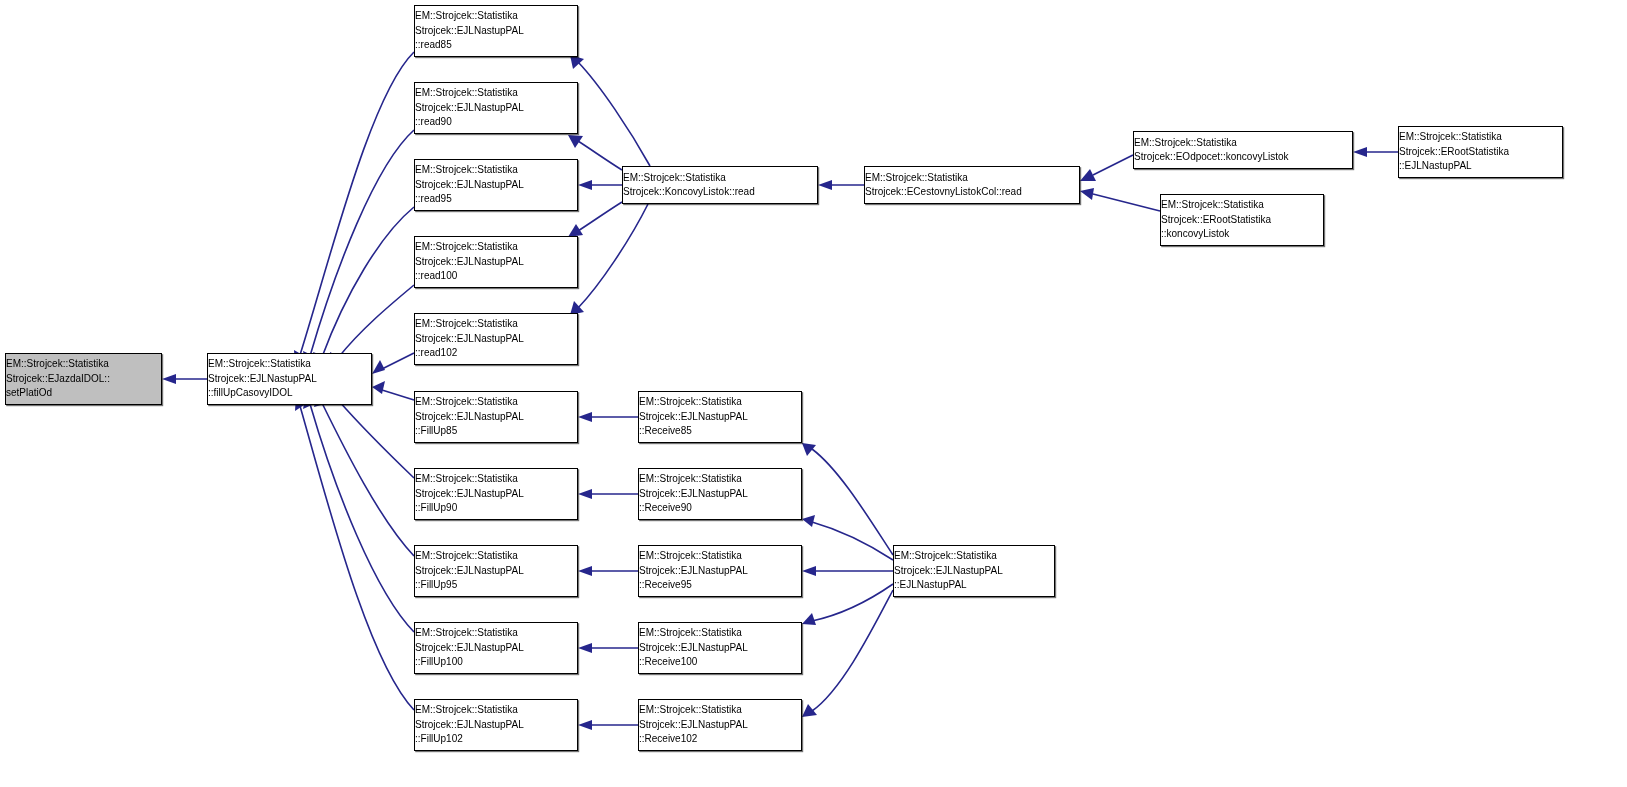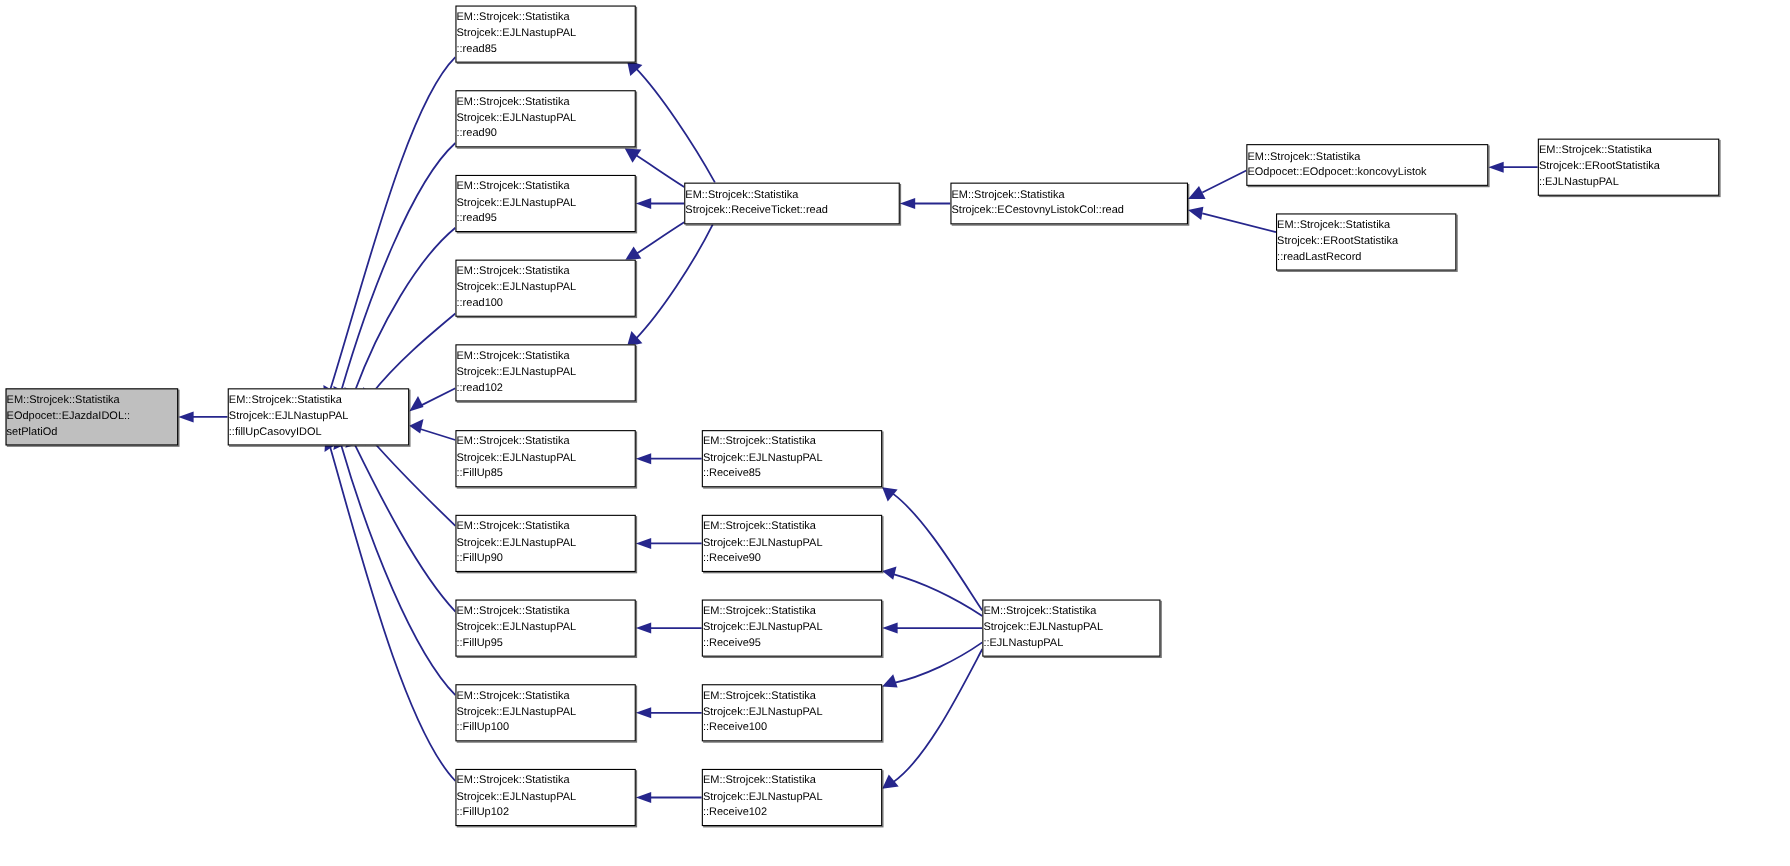--- a/index.html
+++ b/index.html
@@ -115,37 +115,37 @@
       <path d="M 893,560 C 870,545 840,530 812,522" class="edge-line" stroke="#26268c"></path>
       <path d="M 802,519 L 815,515 L 812,527 Z" class="edge-head" fill="#26268c"></path>
       <path d="M 893,571 L 812,571" class="edge-line" stroke="#26268c"></path>
       <path d="M 802,571 L 816,566 L 816,576 Z" class="edge-head" fill="#26268c"></path>
       <path d="M 893,584 C 870,600 840,615 812,621" class="edge-line" stroke="#26268c"></path>
       <path d="M 802,624 L 812,613 L 816,625 Z" class="edge-head" fill="#26268c"></path>
       <path d="M 893,590 C 872,630 842,690 812,711" class="edge-line" stroke="#26268c"></path>
       <path d="M 802,717 L 808,704 L 817,715 Z" class="edge-head" fill="#26268c"></path>
     </svg>
   <div id="nodes-layer">
-      <div class="node-box highlight" style="left: 5px; top: 353px; width: 157px; height: 52px;"><span class="node-line">EM::Strojcek::Statistika</span><span class="node-line">EOdpocet::EJazdaIDOL::</span><span class="node-line">setPlatiOd</span></div>
+      <div class="node-box highlight" style="left: 5px; top: 353px; width: 157px; height: 52px;"><span class="node-line">EM::Strojcek::Statistika</span><span class="node-line">Strojcek::EJazdaIDOL::</span><span class="node-line">setPlatiOd</span></div>
       <div class="node-box" style="left: 207px; top: 353px; width: 165px; height: 52px;"><span class="node-line">EM::Strojcek::Statistika</span><span class="node-line">Strojcek::EJLNastupPAL</span><span class="node-line">::fillUpCasovyIDOL</span></div>
       <div class="node-box" style="left: 414px; top: 5px; width: 164px; height: 52px;"><span class="node-line">EM::Strojcek::Statistika</span><span class="node-line">Strojcek::EJLNastupPAL</span><span class="node-line">::read85</span></div>
       <div class="node-box" style="left: 414px; top: 82px; width: 164px; height: 52px;"><span class="node-line">EM::Strojcek::Statistika</span><span class="node-line">Strojcek::EJLNastupPAL</span><span class="node-line">::read90</span></div>
       <div class="node-box" style="left: 414px; top: 159px; width: 164px; height: 52px;"><span class="node-line">EM::Strojcek::Statistika</span><span class="node-line">Strojcek::EJLNastupPAL</span><span class="node-line">::read95</span></div>
       <div class="node-box" style="left: 414px; top: 236px; width: 164px; height: 52px;"><span class="node-line">EM::Strojcek::Statistika</span><span class="node-line">Strojcek::EJLNastupPAL</span><span class="node-line">::read100</span></div>
       <div class="node-box" style="left: 414px; top: 313px; width: 164px; height: 52px;"><span class="node-line">EM::Strojcek::Statistika</span><span class="node-line">Strojcek::EJLNastupPAL</span><span class="node-line">::read102</span></div>
       <div class="node-box" style="left: 414px; top: 391px; width: 164px; height: 52px;"><span class="node-line">EM::Strojcek::Statistika</span><span class="node-line">Strojcek::EJLNastupPAL</span><span class="node-line">::FillUp85</span></div>
       <div class="node-box" style="left: 414px; top: 468px; width: 164px; height: 52px;"><span class="node-line">EM::Strojcek::Statistika</span><span class="node-line">Strojcek::EJLNastupPAL</span><span class="node-line">::FillUp90</span></div>
       <div class="node-box" style="left: 414px; top: 545px; width: 164px; height: 52px;"><span class="node-line">EM::Strojcek::Statistika</span><span class="node-line">Strojcek::EJLNastupPAL</span><span class="node-line">::FillUp95</span></div>
       <div class="node-box" style="left: 414px; top: 622px; width: 164px; height: 52px;"><span class="node-line">EM::Strojcek::Statistika</span><span class="node-line">Strojcek::EJLNastupPAL</span><span class="node-line">::FillUp100</span></div>
       <div class="node-box" style="left: 414px; top: 699px; width: 164px; height: 52px;"><span class="node-line">EM::Strojcek::Statistika</span><span class="node-line">Strojcek::EJLNastupPAL</span><span class="node-line">::FillUp102</span></div>
-      <div class="node-box" style="left: 622px; top: 166px; width: 196px; height: 38px;"><span class="node-line">EM::Strojcek::Statistika</span><span class="node-line">Strojcek::ReceiveTicket::read</span></div>
+      <div class="node-box" style="left: 622px; top: 166px; width: 196px; height: 38px;"><span class="node-line">EM::Strojcek::Statistika</span><span class="node-line">Strojcek::KoncovyListok::read</span></div>
       <div class="node-box" style="left: 864px; top: 166px; width: 216px; height: 38px;"><span class="node-line">EM::Strojcek::Statistika</span><span class="node-line">Strojcek::ECestovnyListokCol::read</span></div>
       <div class="node-box" style="left: 638px; top: 391px; width: 164px; height: 52px;"><span class="node-line">EM::Strojcek::Statistika</span><span class="node-line">Strojcek::EJLNastupPAL</span><span class="node-line">::Receive85</span></div>
       <div class="node-box" style="left: 638px; top: 468px; width: 164px; height: 52px;"><span class="node-line">EM::Strojcek::Statistika</span><span class="node-line">Strojcek::EJLNastupPAL</span><span class="node-line">::Receive90</span></div>
       <div class="node-box" style="left: 638px; top: 545px; width: 164px; height: 52px;"><span class="node-line">EM::Strojcek::Statistika</span><span class="node-line">Strojcek::EJLNastupPAL</span><span class="node-line">::Receive95</span></div>
       <div class="node-box" style="left: 638px; top: 622px; width: 164px; height: 52px;"><span class="node-line">EM::Strojcek::Statistika</span><span class="node-line">Strojcek::EJLNastupPAL</span><span class="node-line">::Receive100</span></div>
       <div class="node-box" style="left: 638px; top: 699px; width: 164px; height: 52px;"><span class="node-line">EM::Strojcek::Statistika</span><span class="node-line">Strojcek::EJLNastupPAL</span><span class="node-line">::Receive102</span></div>
       <div class="node-box" style="left: 893px; top: 545px; width: 162px; height: 52px;"><span class="node-line">EM::Strojcek::Statistika</span><span class="node-line">Strojcek::EJLNastupPAL</span><span class="node-line">::EJLNastupPAL</span></div>
-      <div class="node-box" style="left: 1133px; top: 131px; width: 220px; height: 38px;"><span class="node-line">EM::Strojcek::Statistika</span><span class="node-line">EOdpocet::EOdpocet::koncovyListok</span></div>
-      <div class="node-box" style="left: 1160px; top: 194px; width: 164px; height: 52px;"><span class="node-line">EM::Strojcek::Statistika</span><span class="node-line">Strojcek::ERootStatistika</span><span class="node-line">::readLastRecord</span></div>
+      <div class="node-box" style="left: 1133px; top: 131px; width: 220px; height: 38px;"><span class="node-line">EM::Strojcek::Statistika</span><span class="node-line">Strojcek::EOdpocet::koncovyListok</span></div>
+      <div class="node-box" style="left: 1160px; top: 194px; width: 164px; height: 52px;"><span class="node-line">EM::Strojcek::Statistika</span><span class="node-line">Strojcek::ERootStatistika</span><span class="node-line">::koncovyListok</span></div>
       <div class="node-box" style="left: 1398px; top: 126px; width: 165px; height: 52px;"><span class="node-line">EM::Strojcek::Statistika</span><span class="node-line">Strojcek::ERootStatistika</span><span class="node-line">::EJLNastupPAL</span></div>
     </div>
 </div>
 
 </body></html>

